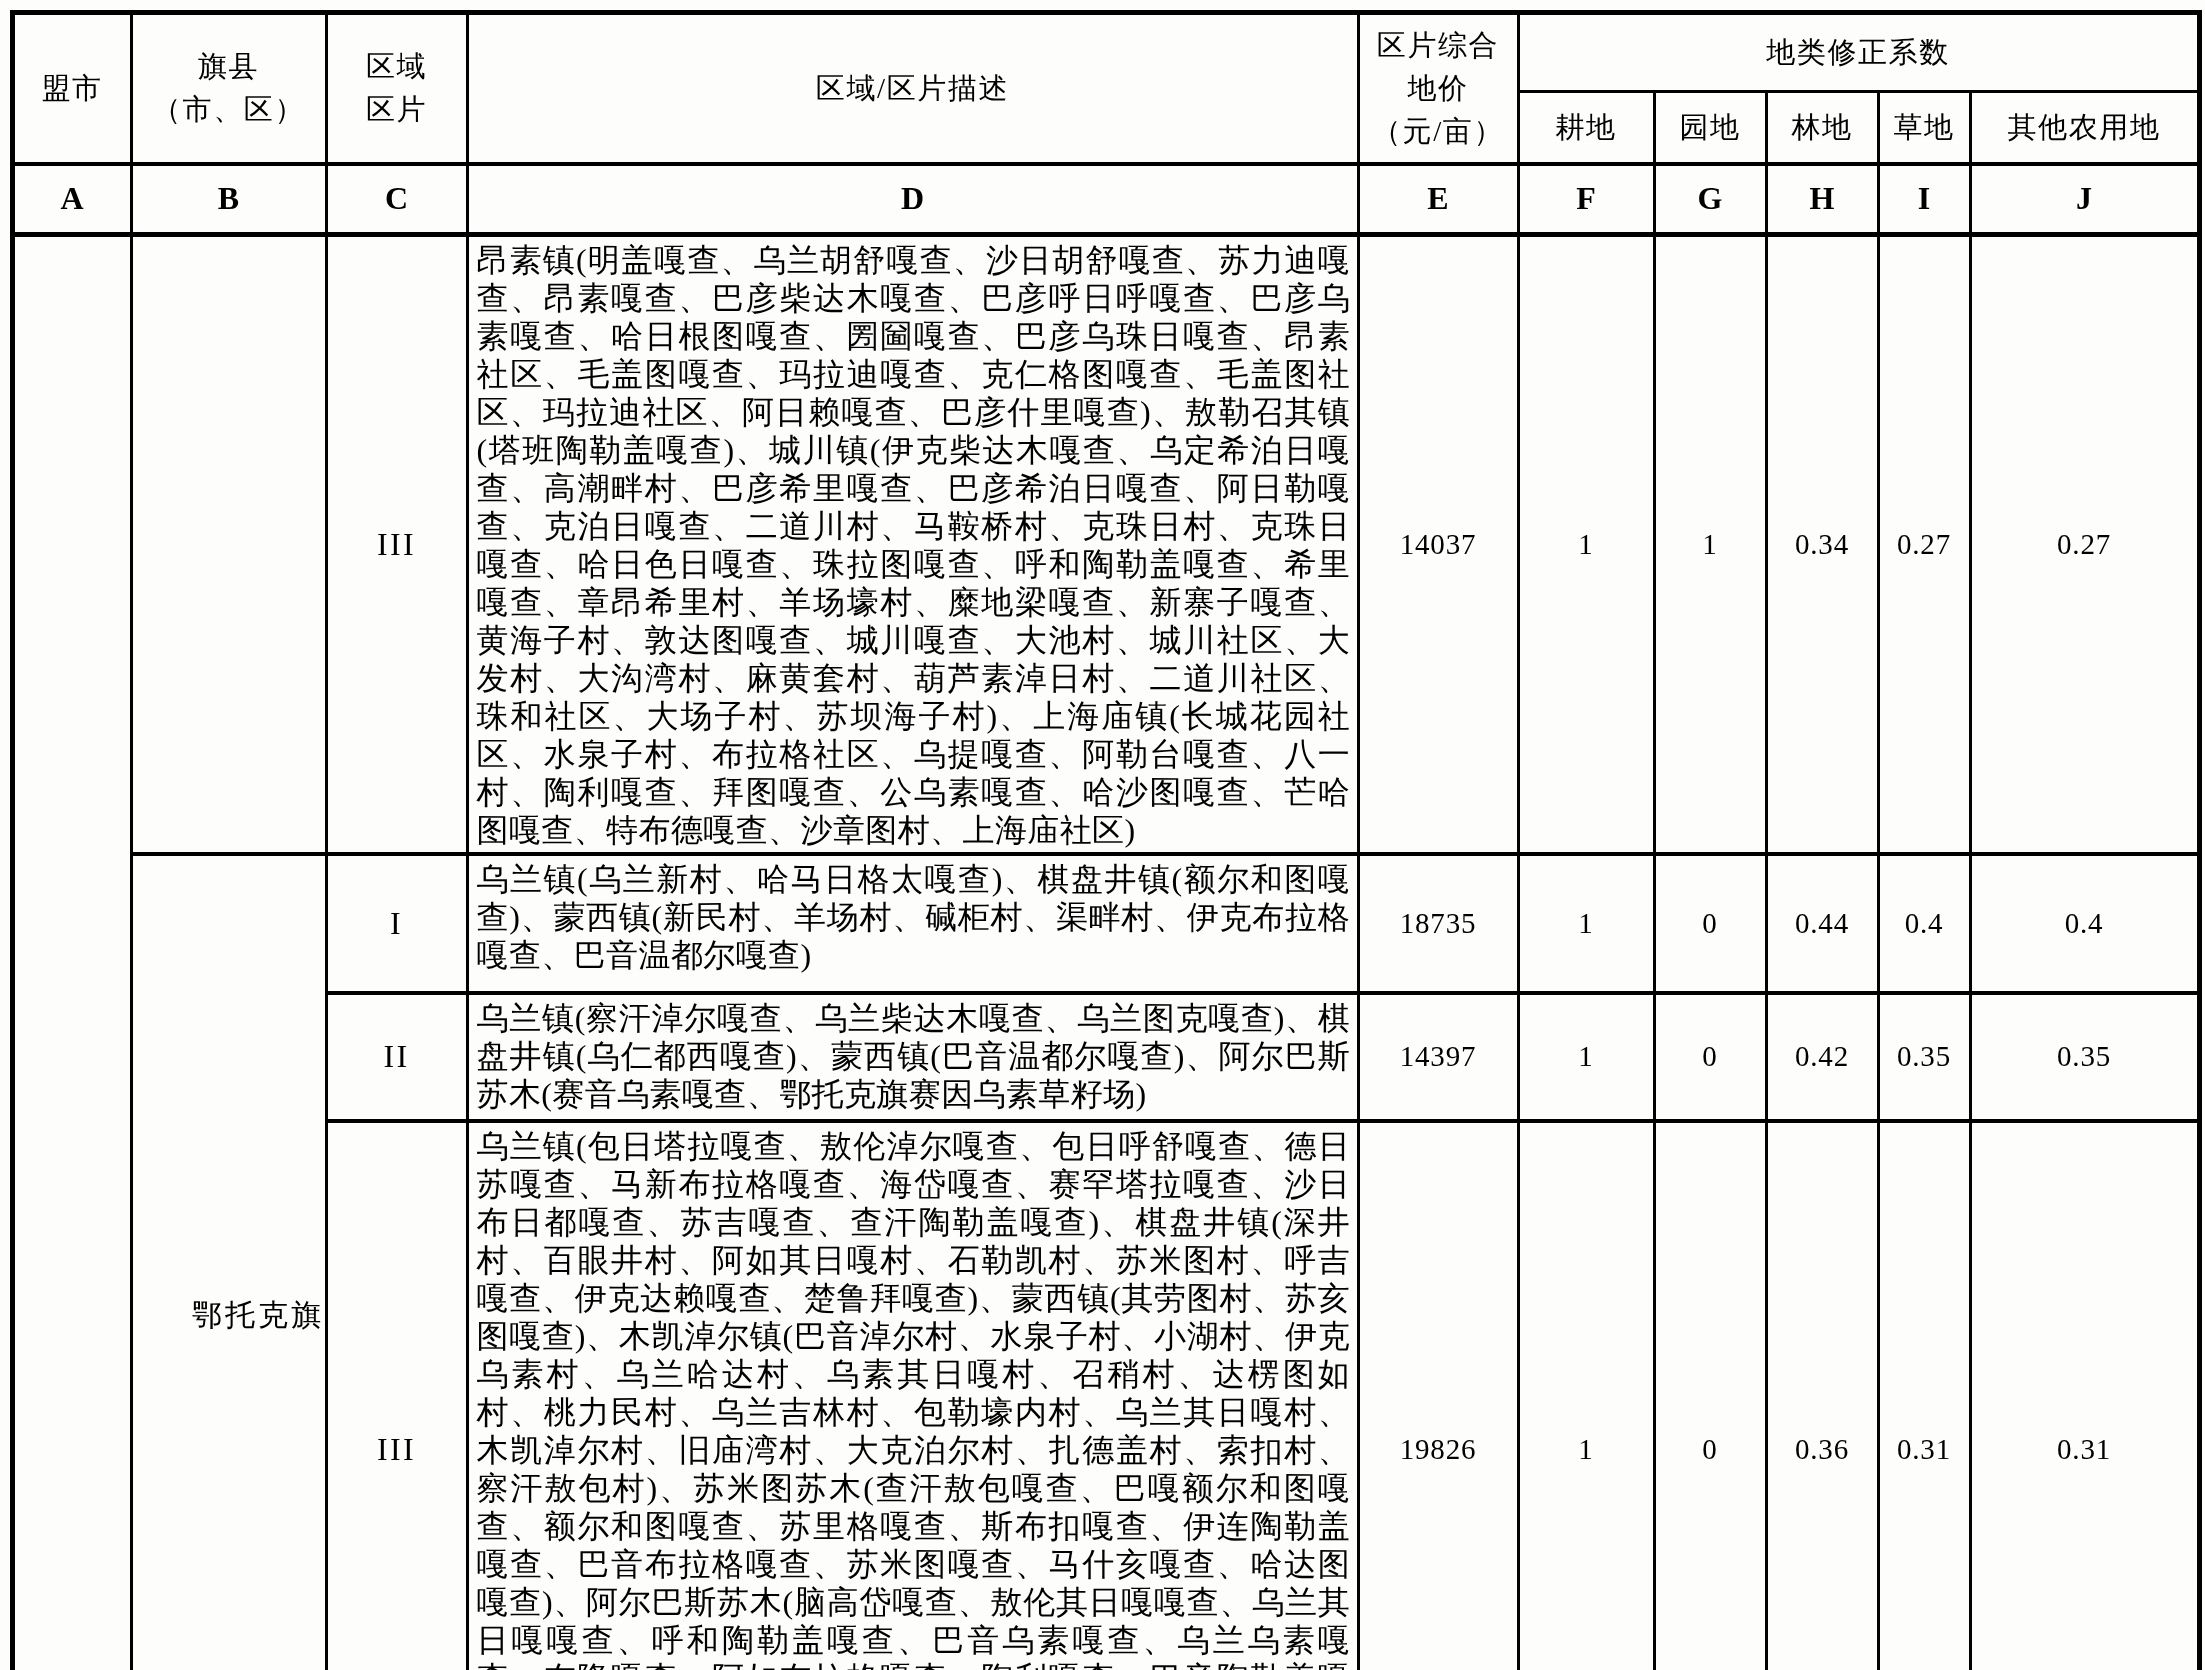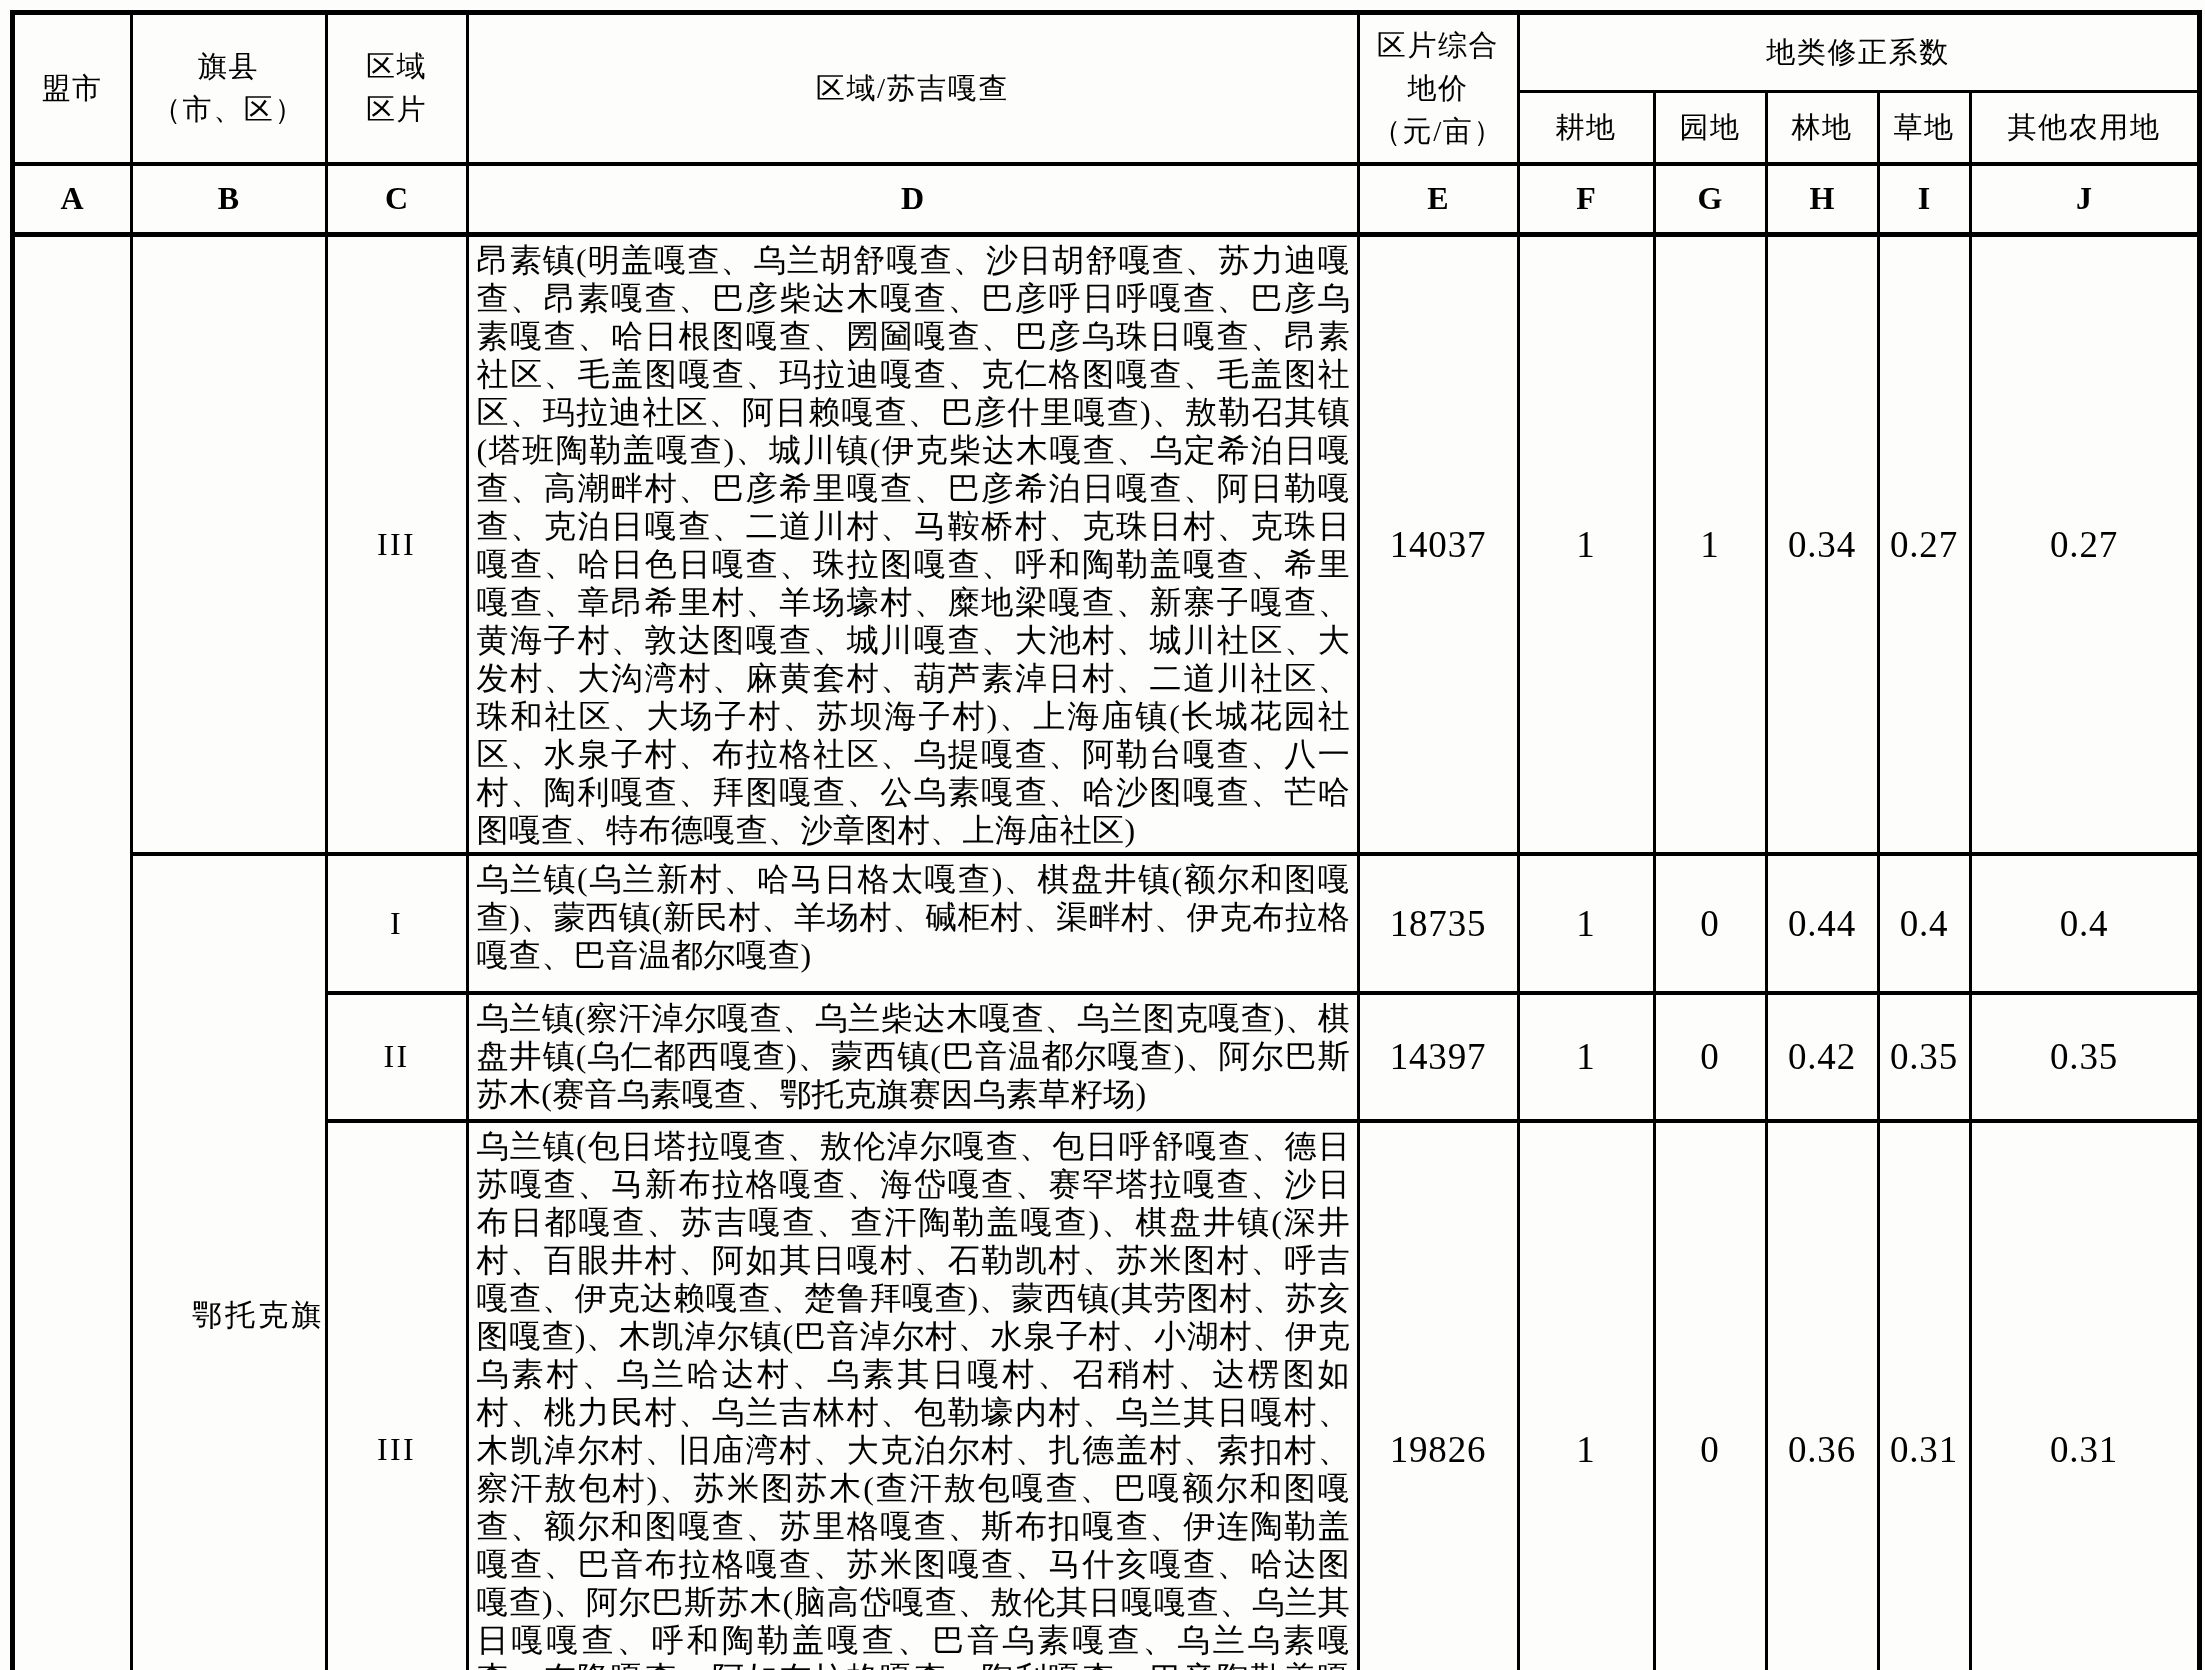--- a/index.html
+++ b/index.html
@@ -39,21 +39,21 @@
   }
   td.county{
     text-align:right;vertical-align:middle;font-size:30px;letter-spacing:3.2px;
   }
   td.desc{
     vertical-align:top;text-align:justify;text-justify:inter-ideograph;
     font-size:32px;line-height:38px;padding:4px 6.3px 3.2px 8px;
     letter-spacing:0.4px;
   }
   td.num{
-    text-align:center;vertical-align:middle;font-size:37px;letter-spacing:0.8px;
+    text-align:center;vertical-align:middle;font-size:29px;letter-spacing:0.8px;
   }
   td.blank{background:transparent;}
 </style>
 </head>
 <body>
 
 <div class="page">
   <table class="grid">
     <colgroup>
       <col class="cA">
@@ -68,21 +68,21 @@
         <col class="cJ">
     </colgroup>
 
     <tbody>
         <tr class="tophead" style="height:79px">
       <th class="hcell rowspan2" rowspan="2">盟市</th>
       <th class="hcell rowspan2" rowspan="2">旗县
 （市、区）</th>
       <th class="hcell rowspan2" rowspan="2">区域
 区片</th>
-      <th class="hcell rowspan2" rowspan="2">区域/苏吉嘎查</th>
+      <th class="hcell rowspan2" rowspan="2">区域/区片描述</th>
       <th class="hcell rowspan2" rowspan="2">区片综合
 地价
 （元/亩）</th>
       <th class="hcell" colspan="5">地类修正系数</th>
     </tr>
 
     <tr class="subhead" style="height:73px">
       <td class="hcell">耕地</td>
       <td class="hcell">园地</td>
       <td class="hcell">林地</td>

